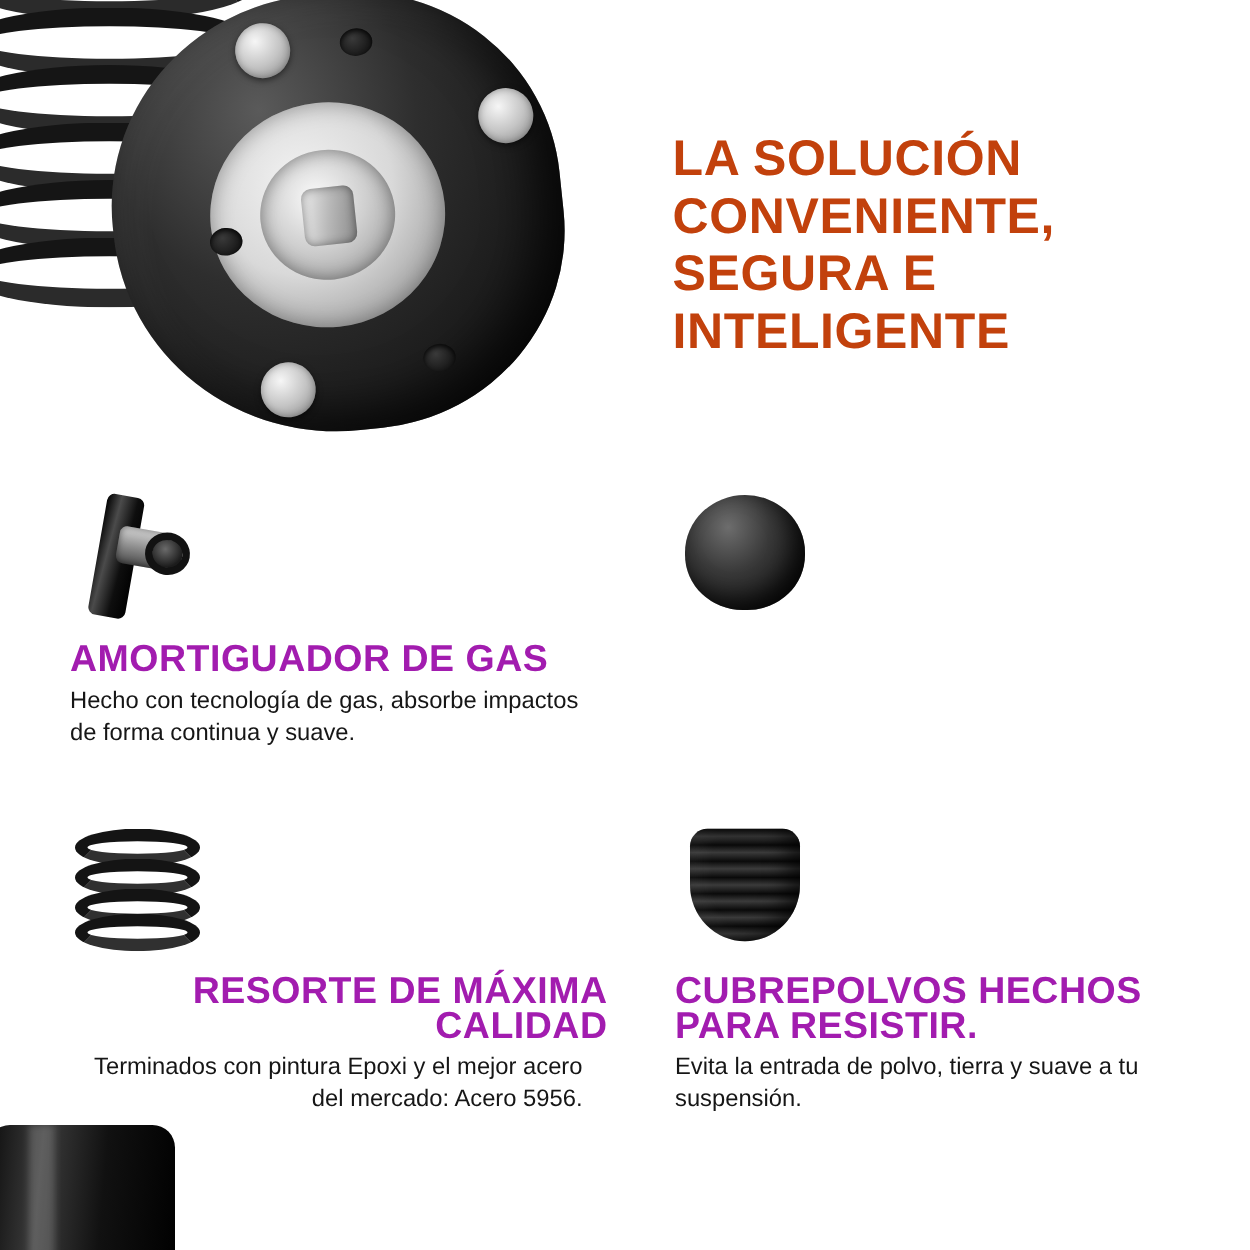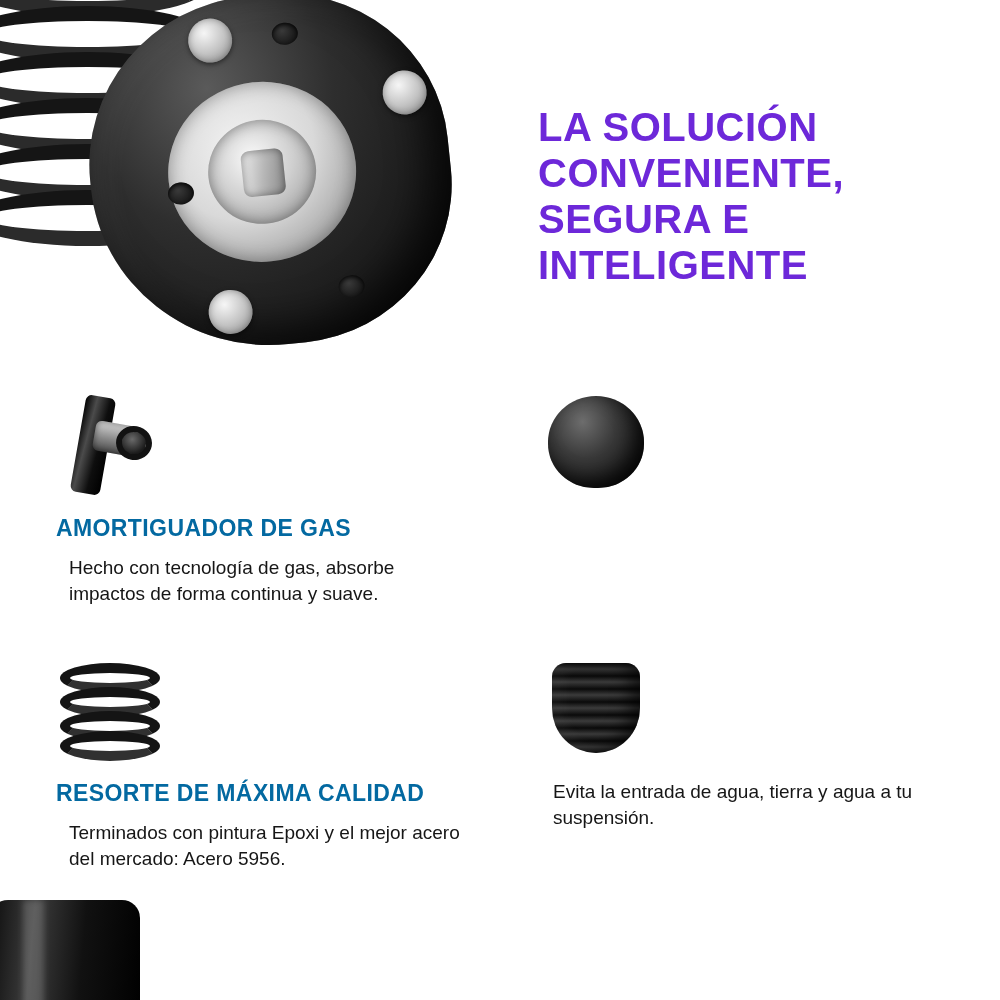--- a/index.html
+++ b/index.html
@@ -141,64 +141,64 @@
     background: rgba(255,255,255,0.18);
     filter: blur(3px);
   }
 
   
   .headline {
     position: absolute;
     left: 538px;
     top: 104px;
     width: 430px;
-    color: #6d28d9;
+    color: #c2410c;
     font-size: 40px;
     line-height: 46px;
     font-weight: bold;
     letter-spacing: 0.5px;
     text-transform: uppercase;
   }
 
   
   .features {
     position: absolute;
     left: 0;
     top: 390px;
     width: 1000px;
   }
   .feature {
     position: absolute;
     width: 430px;
   }
   .f-0 { left: 56px;  top: 0px;   }
   .f-1 { left: 540px; top: 0px;   }
-  .f-2 { left: 56px;  top: 265px; }
+  .f-2 { left: 56px;  top: 265px; text-align: right; }
   .f-3 { left: 540px; top: 265px; }
 
   .feat-icon {
     position: relative;
     width: 110px;
     height: 110px;
     margin-bottom: 14px;
   }
   .feat-title {
-    color: #0369a1;
-    font-size: 23px;
+    color: #a21caf;
+    font-size: 30px;
     line-height: 28px;
     font-weight: bold;
     letter-spacing: 0.4px;
     text-transform: uppercase;
     margin: 0 0 6px 0;
   }
   .feat-desc {
     color: #161616;
     font-size: 19px;
     line-height: 26px;
-    margin: 13px;
+    margin: 0;
     max-width: 410px;
   }
 
   
   .ico-shock .rod {
     position: absolute;
     left: 22px;
     top: 6px;
     width: 30px;
     height: 98px;
@@ -324,16 +324,17 @@
       <div class="sring" style="top:76px;"></div>
     </div>
     <div class="feat-title">RESORTE DE MÁXIMA CALIDAD</div>
     <div class="feat-desc">Terminados con pintura Epoxi  y el mejor acero del mercado: Acero 5956.</div>
   </div>
 
   <div class="feature f-3">
     <div class="feat-icon ico-boot">
       <div class="boot"></div>
     </div>
-    <div class="feat-desc">Evita la entrada de agua, tierra y agua a tu suspensión.</div>
+    <div class="feat-title">CUBREPOLVOS HECHOS PARA RESISTIR.</div>
+    <div class="feat-desc">Evita la entrada de polvo, tierra y suave a tu suspensión.</div>
   </div>
 
 </div>
 
 </body></html>

